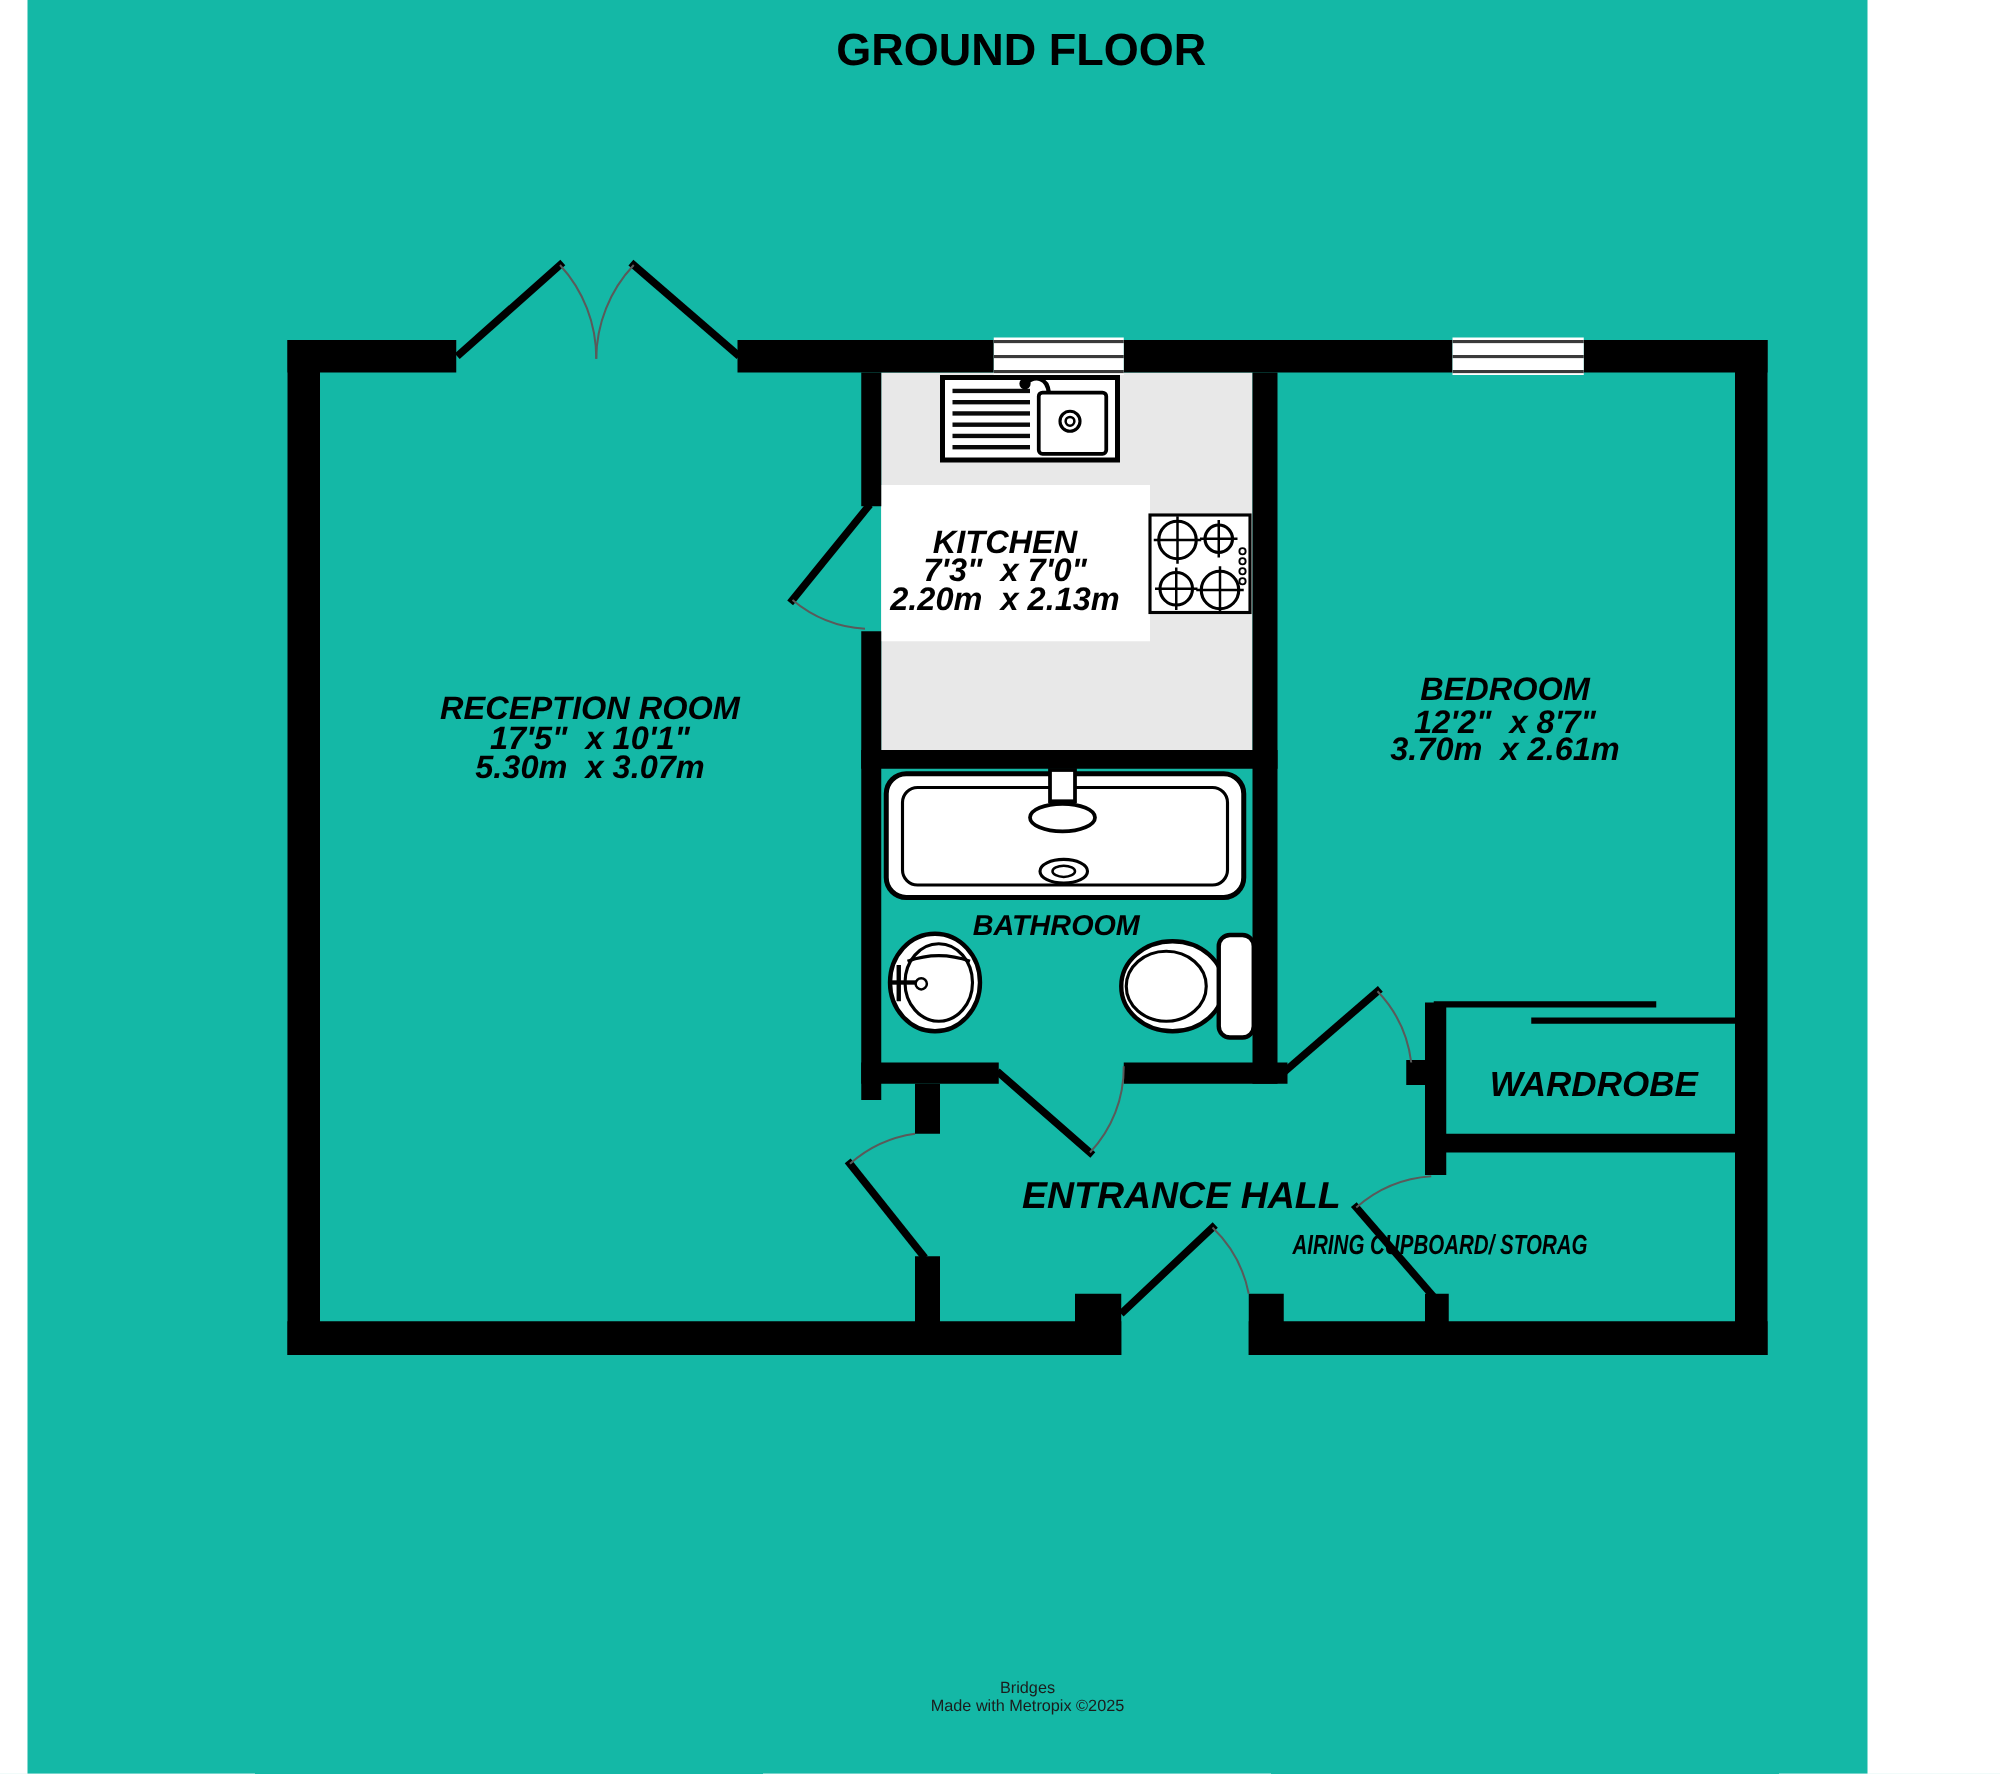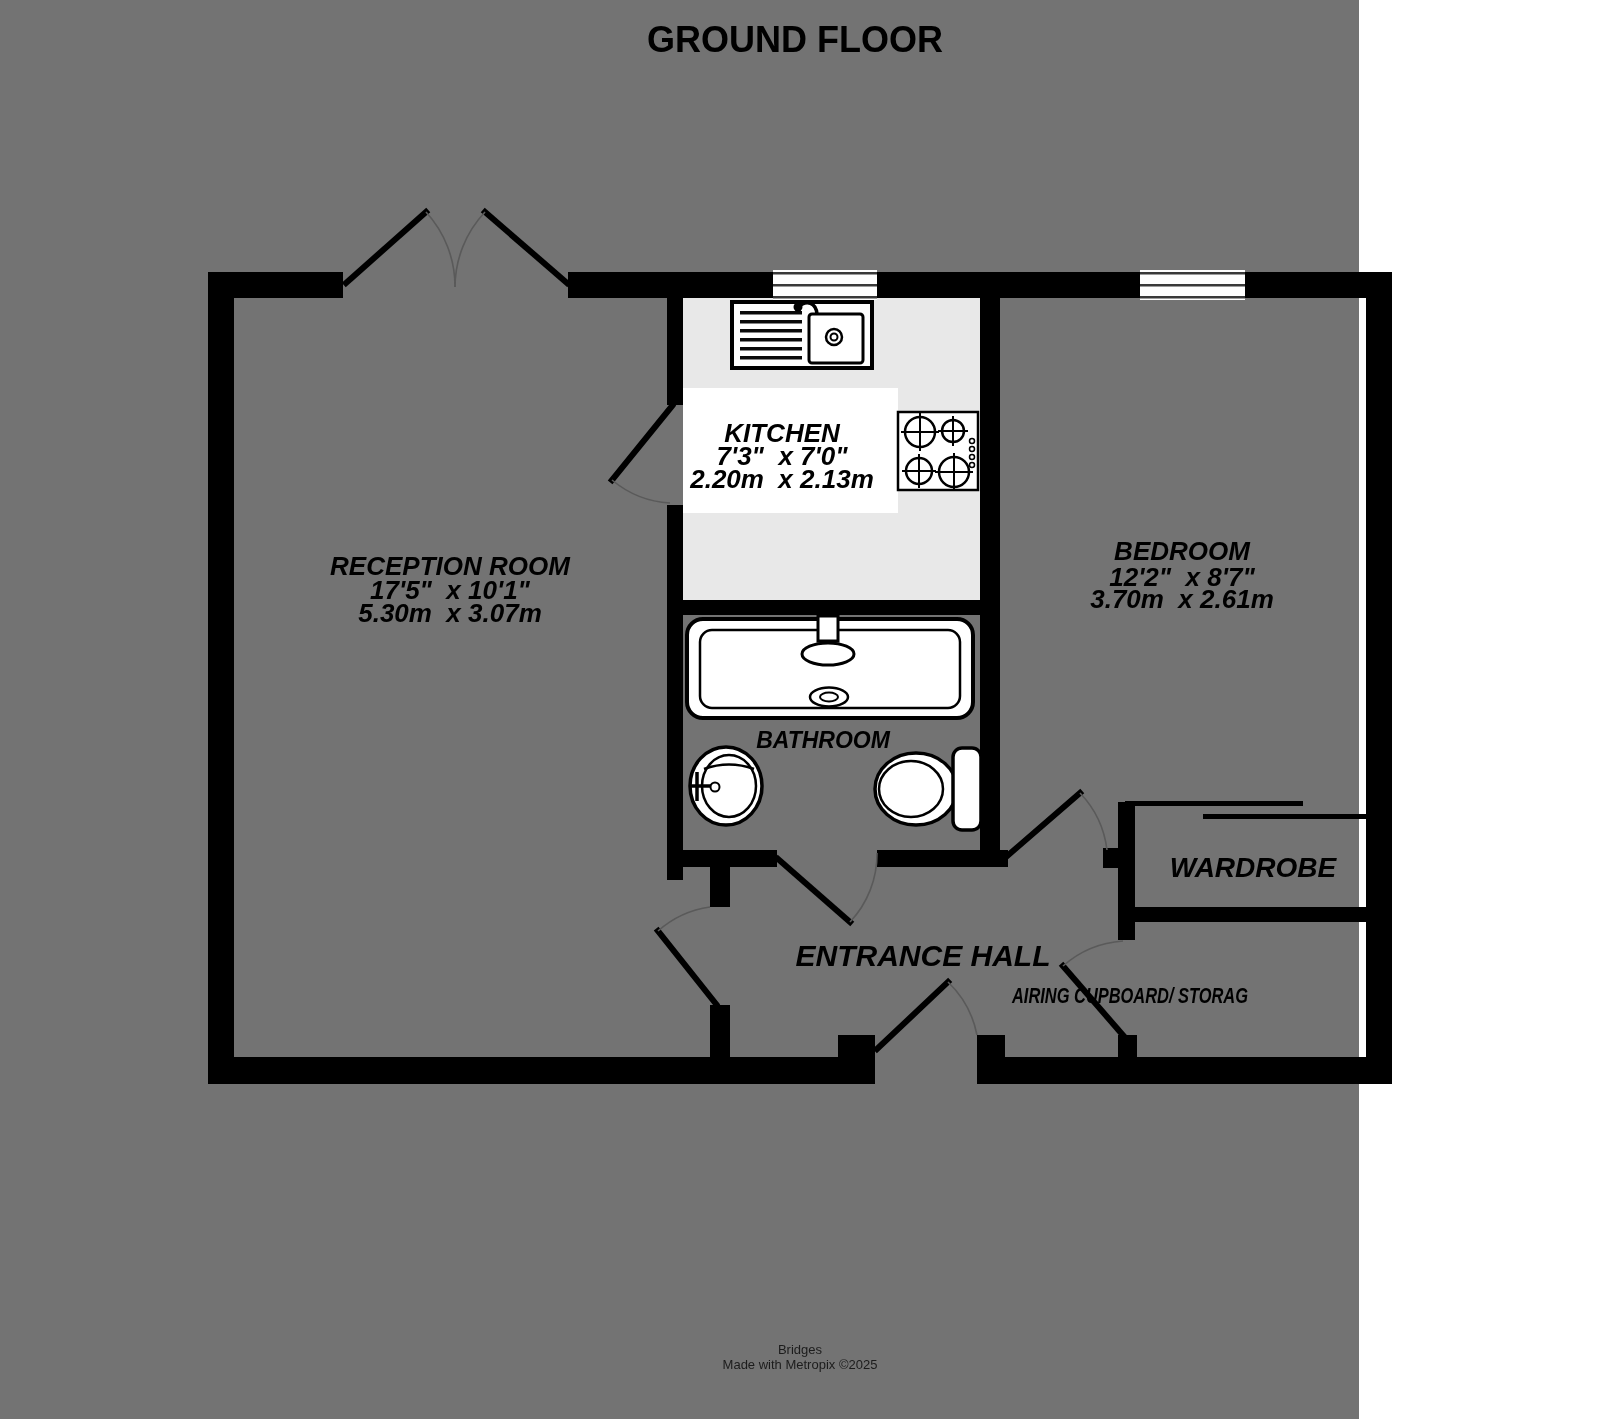--- a/index.html
+++ b/index.html
@@ -1,21 +1,22 @@
 <!DOCTYPE html>
 <html><head>
 <meta charset="utf-8">
 <style>
   html, body { margin: 0; padding: 0; background: #ffffff; }
   #stage {
     position: relative;
-    width: 1359px;
+    width: 1472px;
     height: 1419px;
-    background: #737373;
-    font-family: "Liberation Sans", sans-serif;
+    background: #14b8a6;
+    font-family: "Liberation Sans", sans-serif;
+    margin-left: 22px;
   }
   svg { display: block; }
   .room-name, .room-dims {
     font-family: "Liberation Sans", sans-serif;
     font-weight: bold;
     font-style: italic;
     fill: #000000;
     text-anchor: middle;
     white-space: pre;
   }

